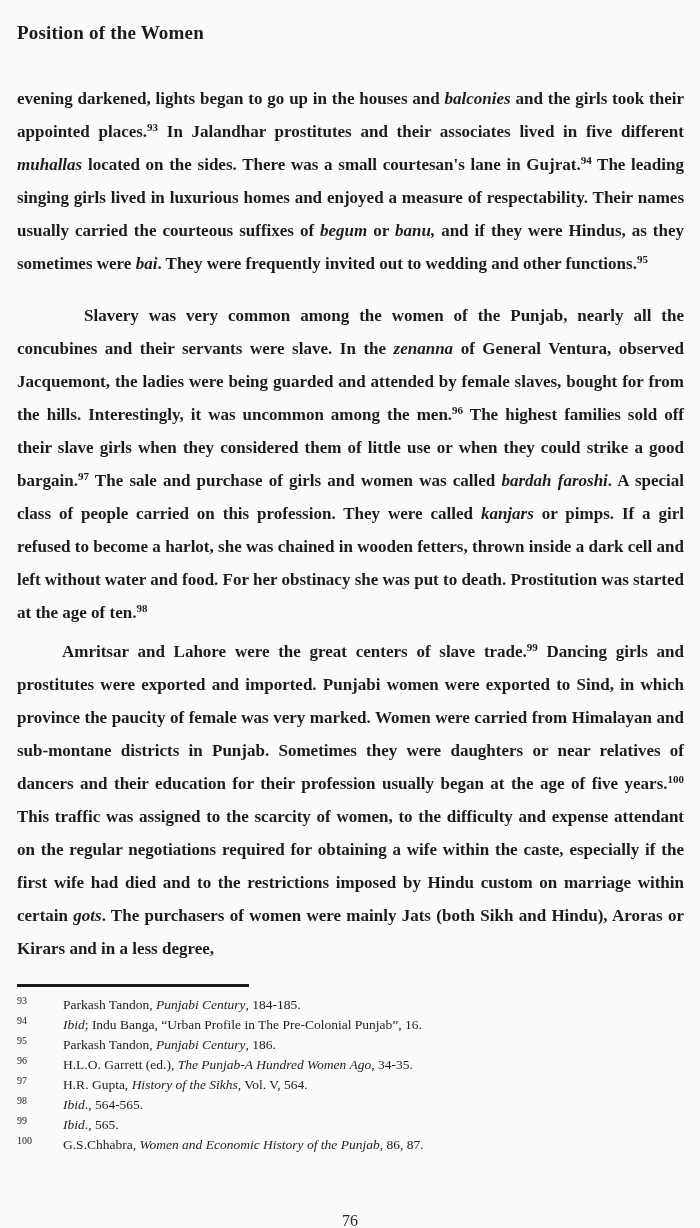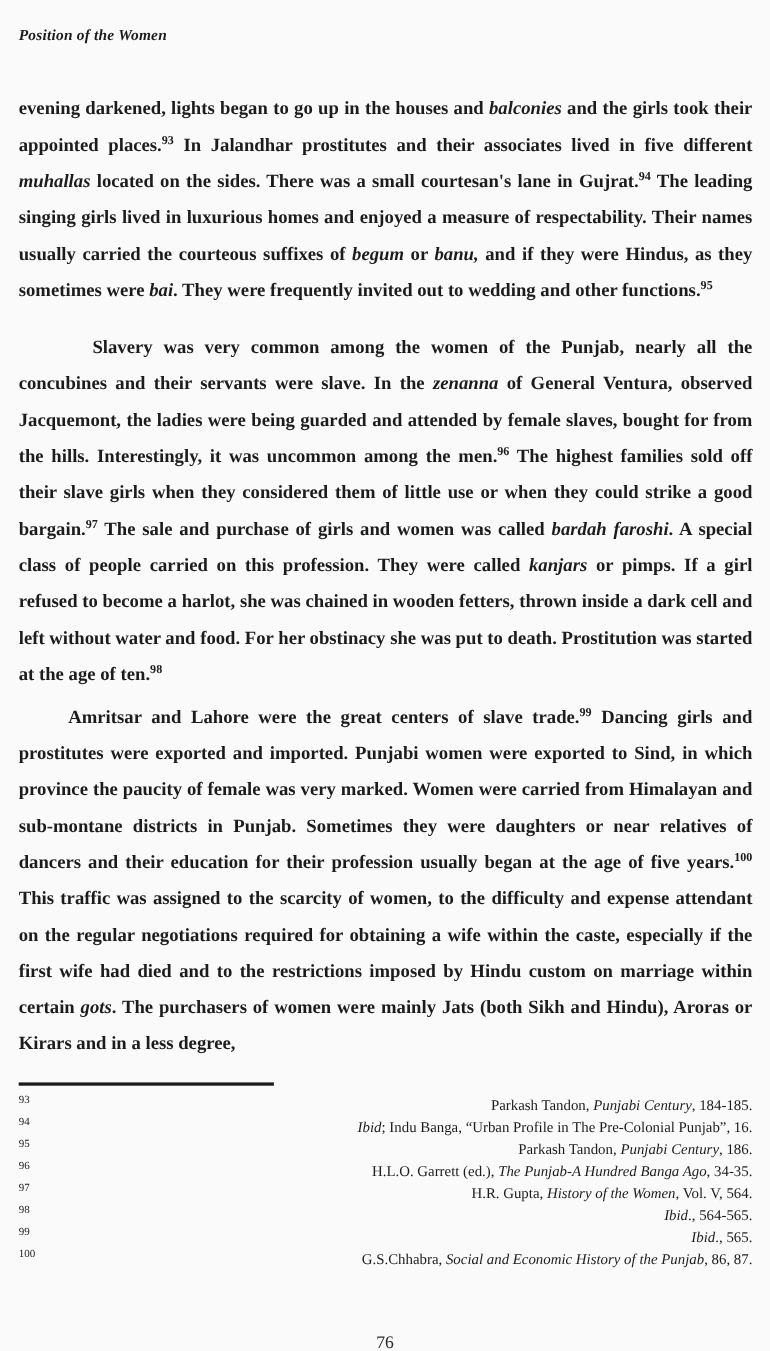--- a/index.html
+++ b/index.html
@@ -11,23 +11,22 @@
     overflow: hidden;
   }
   .page {
     position: relative;
     width: 700px; height: 1228px;
     box-sizing: border-box;
     padding: 21px 16px 0 17px;
   }
   .section-heading {
     margin: 0;
-    font-size: 14px;
+    font-size: 19px;
     line-height: 23px;
-    font-style: italic;
     font-weight: bold;
     letter-spacing: 0.2px;
   }
   .body-text {
     margin-top: 38px;
     font-size: 17px;
     line-height: 33px;
     text-align: justify;
   }
   .para { margin: 0; font-weight: bold; }
@@ -53,21 +52,21 @@
   }
   .fn-num {
     flex: 0 0 46px;
     width: 46px;
     font-size: 10px;
     line-height: 20px;
     vertical-align: baseline;
     position: relative;
     top: -4px;
   }
-  .fn-text { flex: 1; text-align: right; }
+  .fn-text { flex: 1; }
   .page-number {
     position: absolute;
     left: 0; right: 0;
     top: 1212px;
     text-align: center;
     font-size: 16px;
     color: #2a2a2a;
   }
 </style>
 </head>
@@ -93,35 +92,35 @@
     <div class="fn-row">
       <span class="fn-num">94</span>
       <span class="fn-text"><i>Ibid</i>; Indu Banga, “Urban Profile in The Pre-Colonial Punjab”, 16.</span>
     </div>
     <div class="fn-row">
       <span class="fn-num">95</span>
       <span class="fn-text">Parkash Tandon, <i>Punjabi Century</i>, 186.</span>
     </div>
     <div class="fn-row">
       <span class="fn-num">96</span>
-      <span class="fn-text">H.L.O. Garrett (ed.), <i>The Punjab-A Hundred Banga Ago</i>, 34-35.</span>
+      <span class="fn-text">H.L.O. Garrett (ed.), <i>The Punjab-A Hundred Women Ago</i>, 34-35.</span>
     </div>
     <div class="fn-row">
       <span class="fn-num">97</span>
-      <span class="fn-text">H.R. Gupta, <i>History of the Women</i>, Vol. V, 564.</span>
+      <span class="fn-text">H.R. Gupta, <i>History of the Sikhs</i>, Vol. V, 564.</span>
     </div>
     <div class="fn-row">
       <span class="fn-num">98</span>
       <span class="fn-text"><i>Ibid</i>., 564-565.</span>
     </div>
     <div class="fn-row">
       <span class="fn-num">99</span>
       <span class="fn-text"><i>Ibid</i>., 565.</span>
     </div>
     <div class="fn-row">
       <span class="fn-num">100</span>
-      <span class="fn-text">G.S.Chhabra, <i>Social and Economic History of the Punjab</i>, 86, 87.</span>
+      <span class="fn-text">G.S.Chhabra, <i>Women and Economic History of the Punjab</i>, 86, 87.</span>
     </div>
   </section>
 
   <div class="page-number">76</div>
 
 </div>
 
 </body></html>

